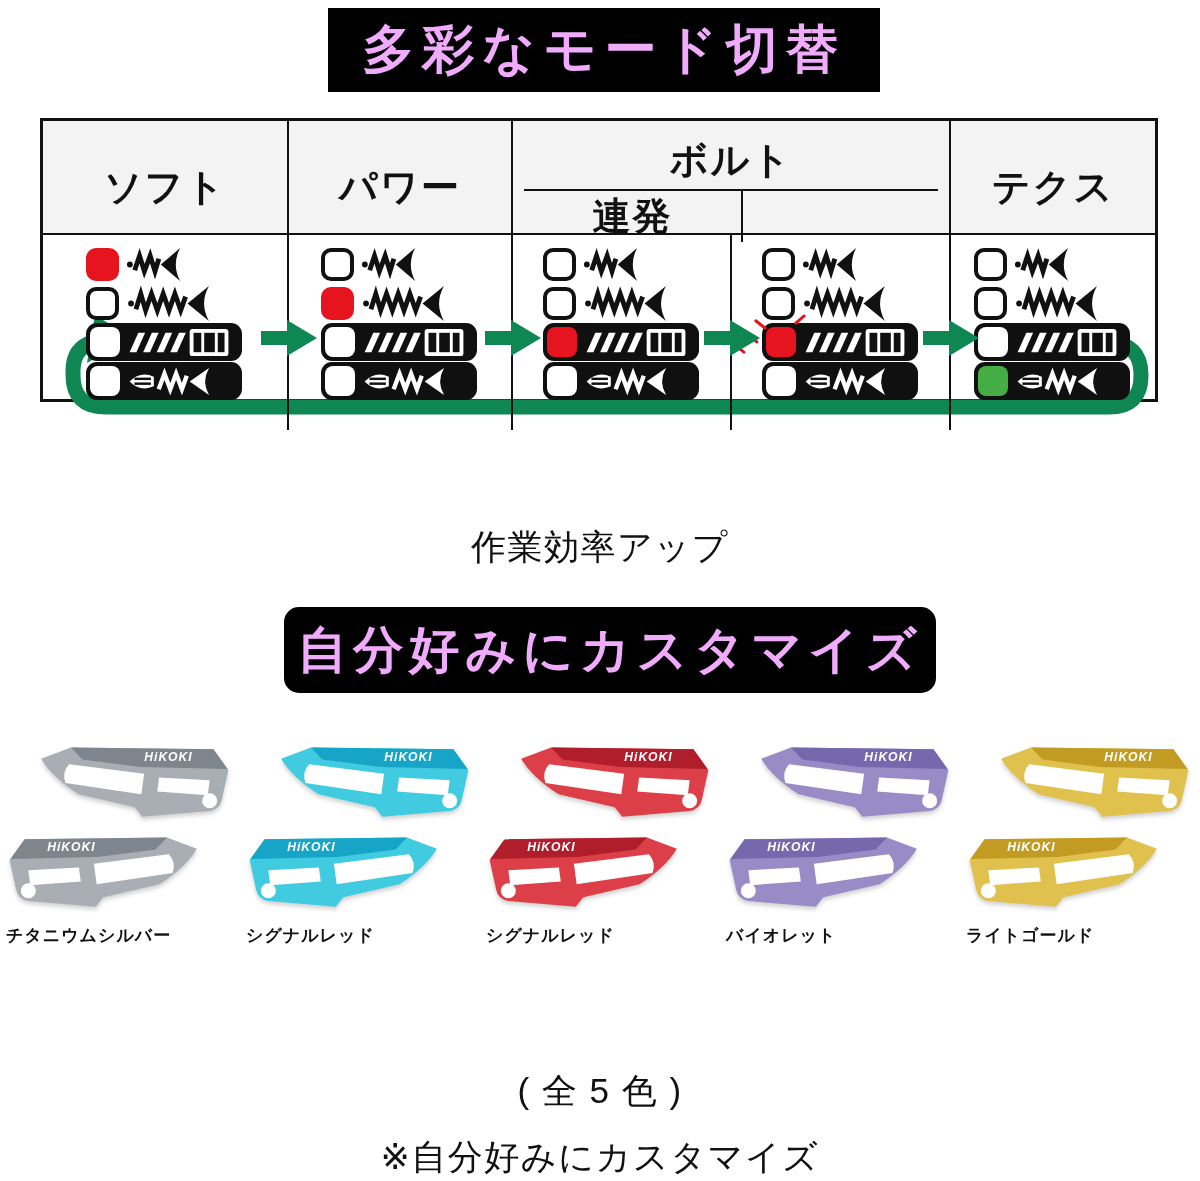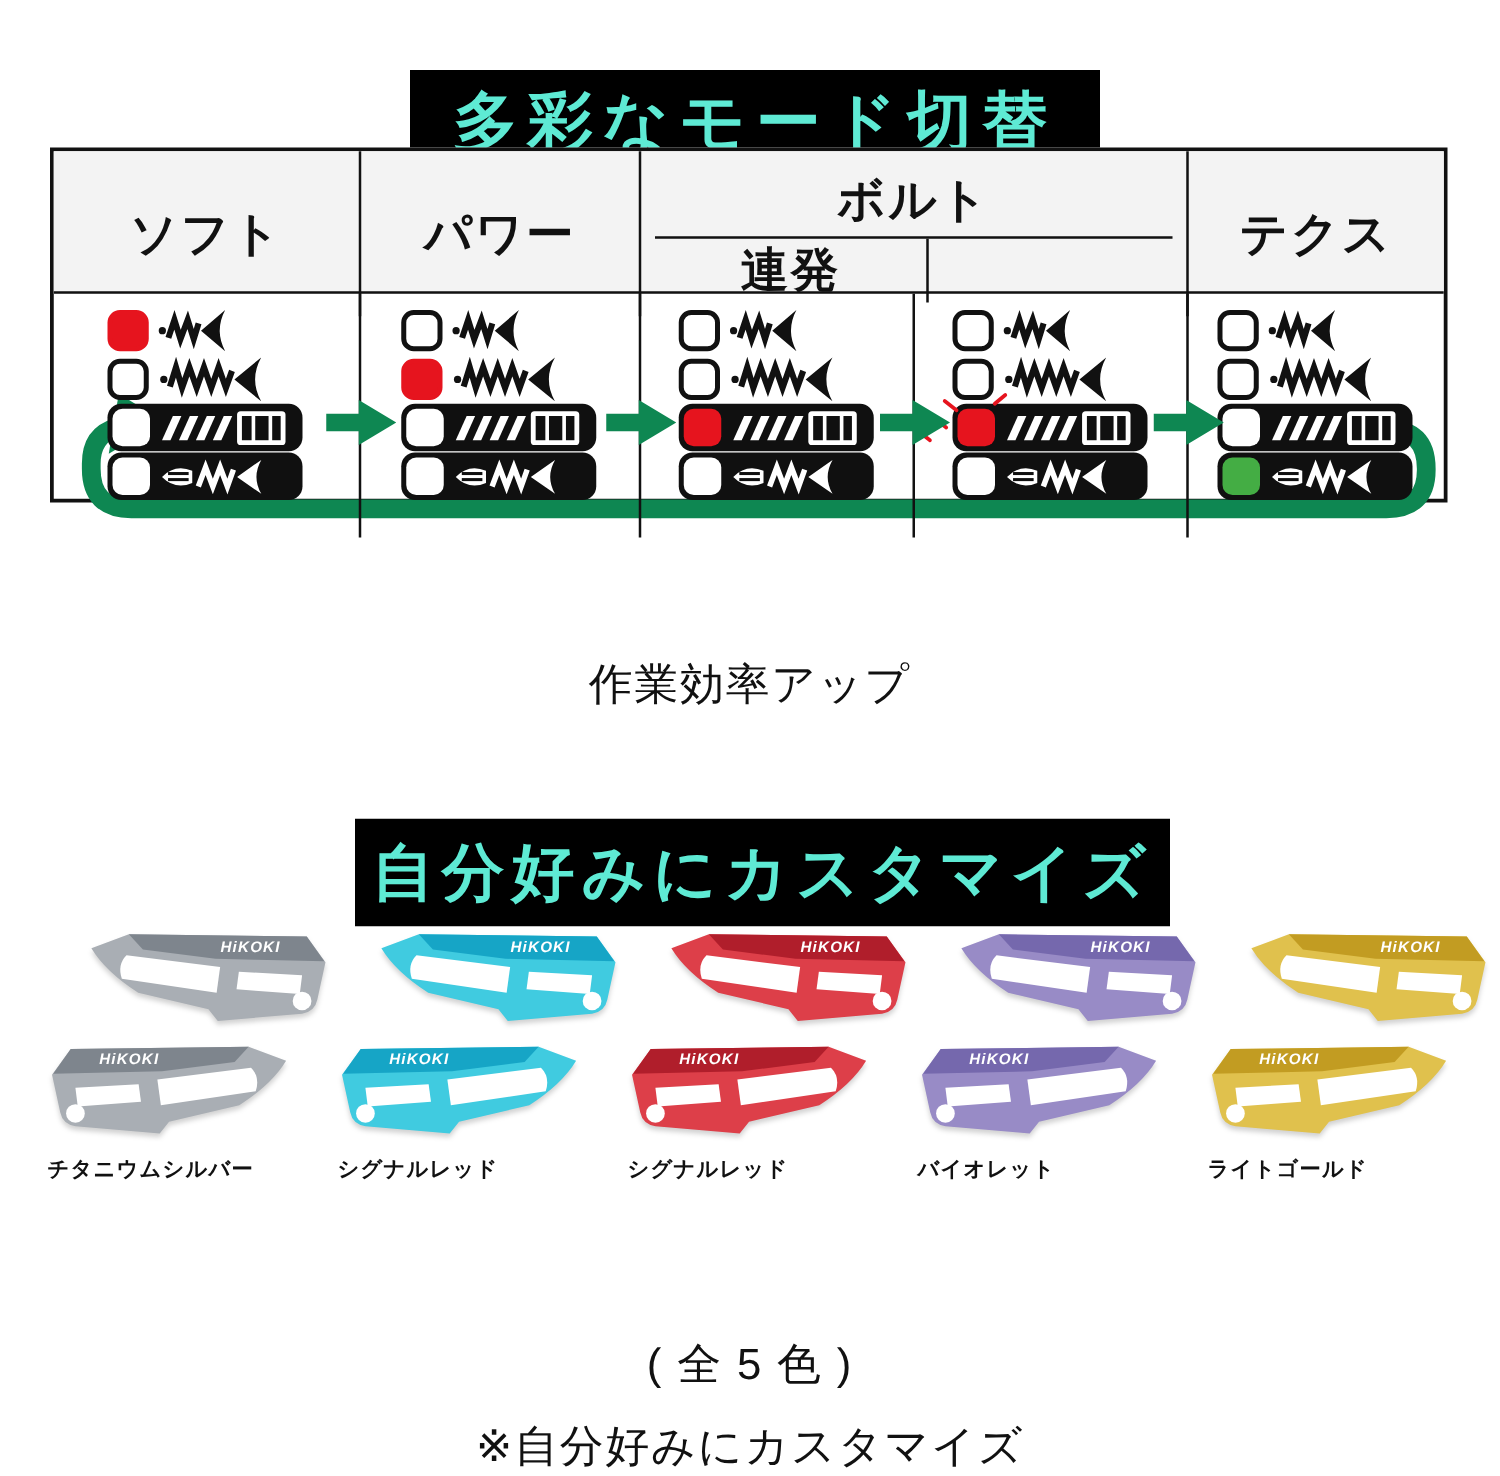--- a/index.html
+++ b/index.html
@@ -1,22 +1,22 @@
 <!DOCTYPE html>
 <html><head>
 <meta charset="utf-8">
 <style>
   html,body{margin:0;padding:0;background:#fff;}
   .page{position:relative;width:1200px;height:1181px;background:#fff;overflow:hidden;
         font-family:"Liberation Sans","DejaVu Sans",sans-serif;color:#111;}
   
-  .banner{position:absolute;background:#000;color:#5eead4;display:flex;align-items:center;justify-content:center;
-          font-weight:600;white-space:nowrap;margin-top:48px;}
+  .banner{position:absolute;background:#000;color:#f0abfc;display:flex;align-items:center;justify-content:center;
+          font-weight:600;white-space:nowrap;}
   .banner1{left:328px;top:8px;width:552px;height:84px;font-size:52px;letter-spacing:8px;}
-  .banner2{left:284px;top:607px;width:652px;height:86px;font-size:50px;letter-spacing:6px;}
+  .banner2{left:284px;top:607px;width:652px;height:86px;font-size:50px;letter-spacing:6px;border-radius:15px;}
   
   .mode-table{position:absolute;left:40px;top:118px;width:1118px;height:284px;border:3px solid #111;box-sizing:border-box;background:#fff;}
   .thead{display:grid;grid-template-columns:246px 224px 219px 219px 1fr;height:112px;background:#f3f3f3;border-bottom:2px solid #111;}
   .th{display:flex;align-items:center;justify-content:center;font-size:38px;font-weight:700;letter-spacing:2px;}
   .th-soft,.th-power,.th-bolt-group{border-right:2px solid #111;}
   .th-bolt-group{grid-column:3/5;display:flex;flex-direction:column;align-items:stretch;justify-content:flex-start;padding:11px;}
   .bolt-top{height:57px;display:flex;align-items:center;justify-content:center;font-size:38px;font-weight:700;letter-spacing:2px;border-bottom:2px solid #111;}
   .bolt-sub{flex:1;display:grid;grid-template-columns:219px 1fr;}
   .bolt-sub .th{border:none;}
   .bolt-sub .th:first-child{border-right:2px solid #111;}
@@ -38,21 +38,21 @@
   .blink .indwrap::before{left:-13px;top:-4px;width:15px;height:3px;transform:rotate(38deg);box-shadow:2px 16px 0 #e6141e,-2px 32px 0 #e6141e;}
   .blink .indwrap::after{right:-11px;top:-9px;width:14px;height:3px;transform:rotate(-40deg);}
   
   .cap{position:absolute;width:1200px;text-align:center;font-size:35px;letter-spacing:1.5px;white-space:nowrap;}
   .cap1a{top:452px;}
   .cap1b{top:524px;}
   .cap2a{top:1000px;}
   .cap2b{top:1068px;}
   .cap2c{top:1134px;}
   
-  .plates{position:absolute;left:4px;top:736px;width:1192px;display:flex;justify-content:flex-end;}
+  .plates{position:absolute;left:4px;top:736px;width:1192px;display:flex;justify-content:space-between;}
   .plate-group{position:relative;width:232px;height:215px;}
   .plate{position:absolute;width:206px;height:94px;filter:drop-shadow(0 3px 2px rgba(0,0,0,0.18));}
   .plate.top{top:0;right:2px;}
   .plate.bot{top:90px;left:0;}
   .plate-label{position:absolute;left:2px;top:188px;font-size:17px;font-weight:700;letter-spacing:1px;white-space:nowrap;}
   .brandtext{font-size:13px;font-weight:700;font-style:italic;letter-spacing:1px;fill:#fff;}
 </style>
 </head>
 <body>
 

